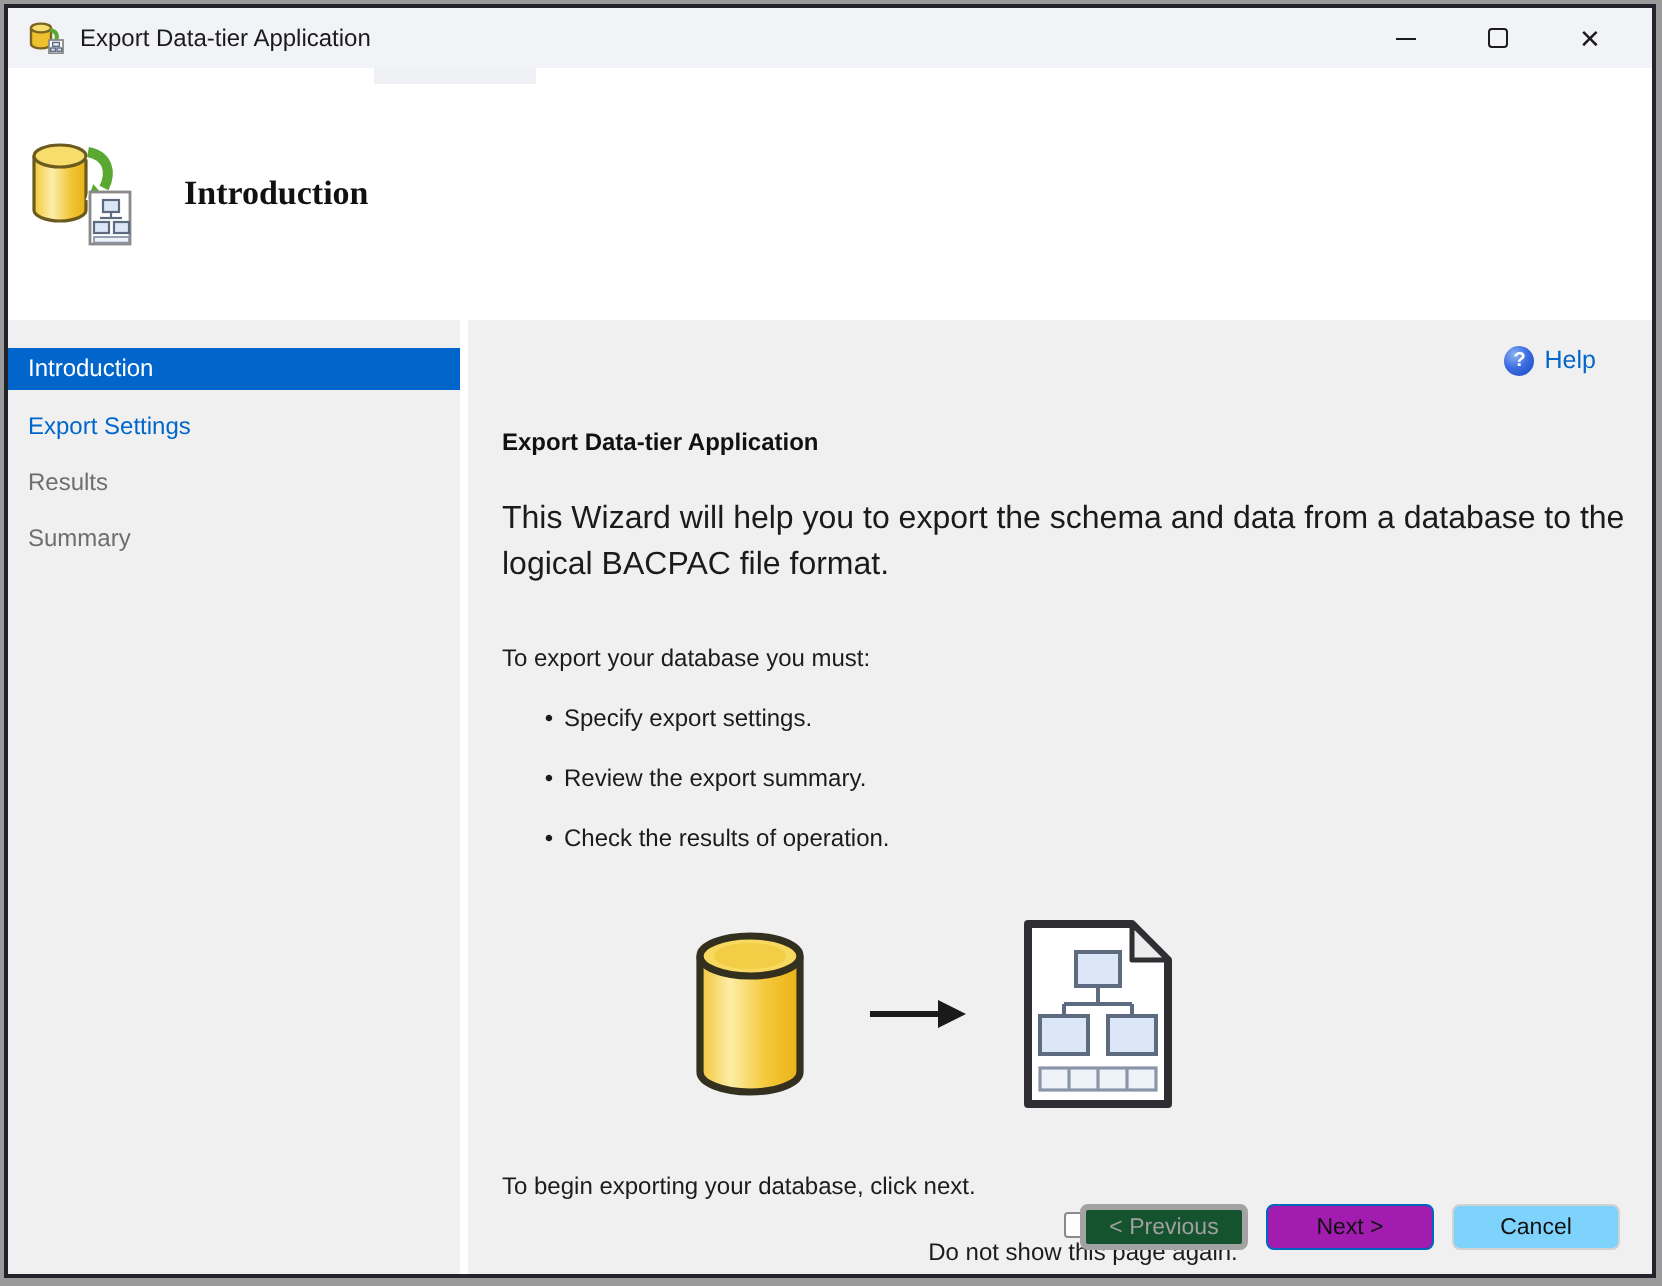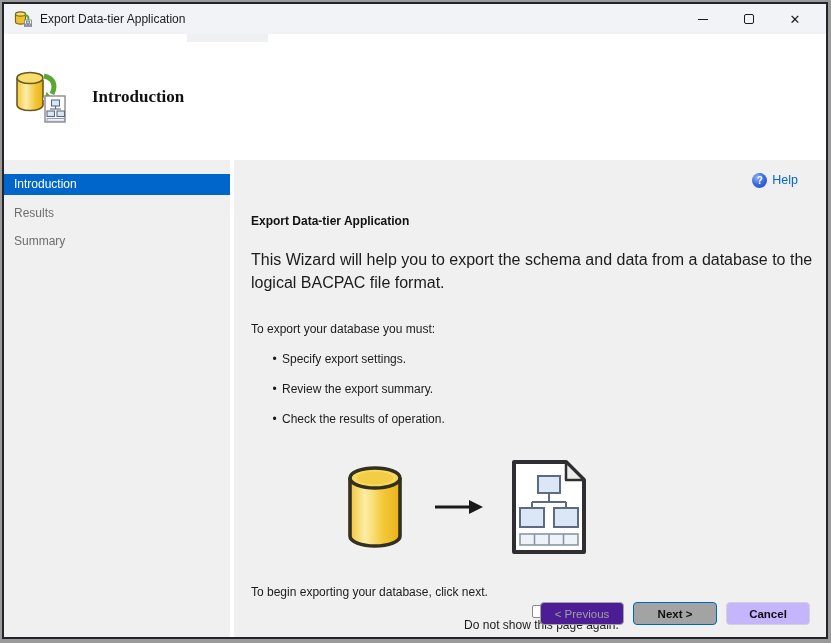--- a/index.html
+++ b/index.html
@@ -52,23 +52,23 @@
   
   .footer-note{margin-top:25px;font-size:12px;color:#1b1b1b;}
   .chk-row{margin-top:6px;display:flex;align-items:center;flex-direction:column;}
   .chk-box{width:13px;height:13px;border:1px solid #8a8a8a;border-radius:2px;background:#fdfdfd;
     flex:0 0 auto;cursor:pointer;}
   .chk-label{margin-left:6px;font-size:12px;color:#1b1b1b;}
   
   .btn-row{position:absolute;right:16px;bottom:12px;display:flex;gap:9px;}
   .btn{width:84px;height:23px;font-size:11.5px;border-radius:4px;display:flex;
     align-items:center;justify-content:center;font-family:"Liberation Sans", sans-serif;}
-  .btn.disabled{background:#4c1d95;border:1px solid #a3a3a3;color:#a0a0a0;}
-  .btn.default{background:#a3a3a3;border:1.6px solid #0067c0;color:#101010;cursor:pointer;font-weight:bold;}
-  .btn.normal{background:#c4b5fd;border:1px solid #d2d2d2;color:#101010;cursor:pointer;font-weight:bold;}
+  .btn.disabled{background:#14532d;border:3px solid #a3a3a3;color:#a0a0a0;}
+  .btn.default{background:#a21caf;border:1.6px solid #0067c0;color:#101010;cursor:pointer;}
+  .btn.normal{background:#7dd3fc;border:1px solid #d2d2d2;color:#101010;cursor:pointer;}
 </style>
 </head>
 <body>
 
 <div class="dialog">
 
   <div class="titlebar">
     <span class="app-ico">
       <svg width="18" height="16" viewBox="0 0 18 16">
         <path d="M1.5 3 v8 a5 2.2 0 0 0 10 0 v-8" fill="#f0c12f" stroke="#7a6420" stroke-width="1.2"></path>
@@ -121,20 +121,21 @@
         <rect x="33" y="49.5" width="17.5" height="2.8" fill="#eef3fa" stroke="#8a96a8" stroke-width="0.9"></rect>
       </svg>
     </span>
     <span class="wiz-title">Introduction</span>
   </div>
 
   <div class="wiz-body">
 
     <div class="sidebar">
       <div class="nav-item active">Introduction</div>
+      <div class="nav-item link">Export Settings</div>
       <div class="nav-item muted">Results</div>
       <div class="nav-item muted">Summary</div>
     </div>
 
     <div class="divider"></div>
 
     <div class="content">
 
       <div class="help-row">
         <span class="help-ico">?</span>

